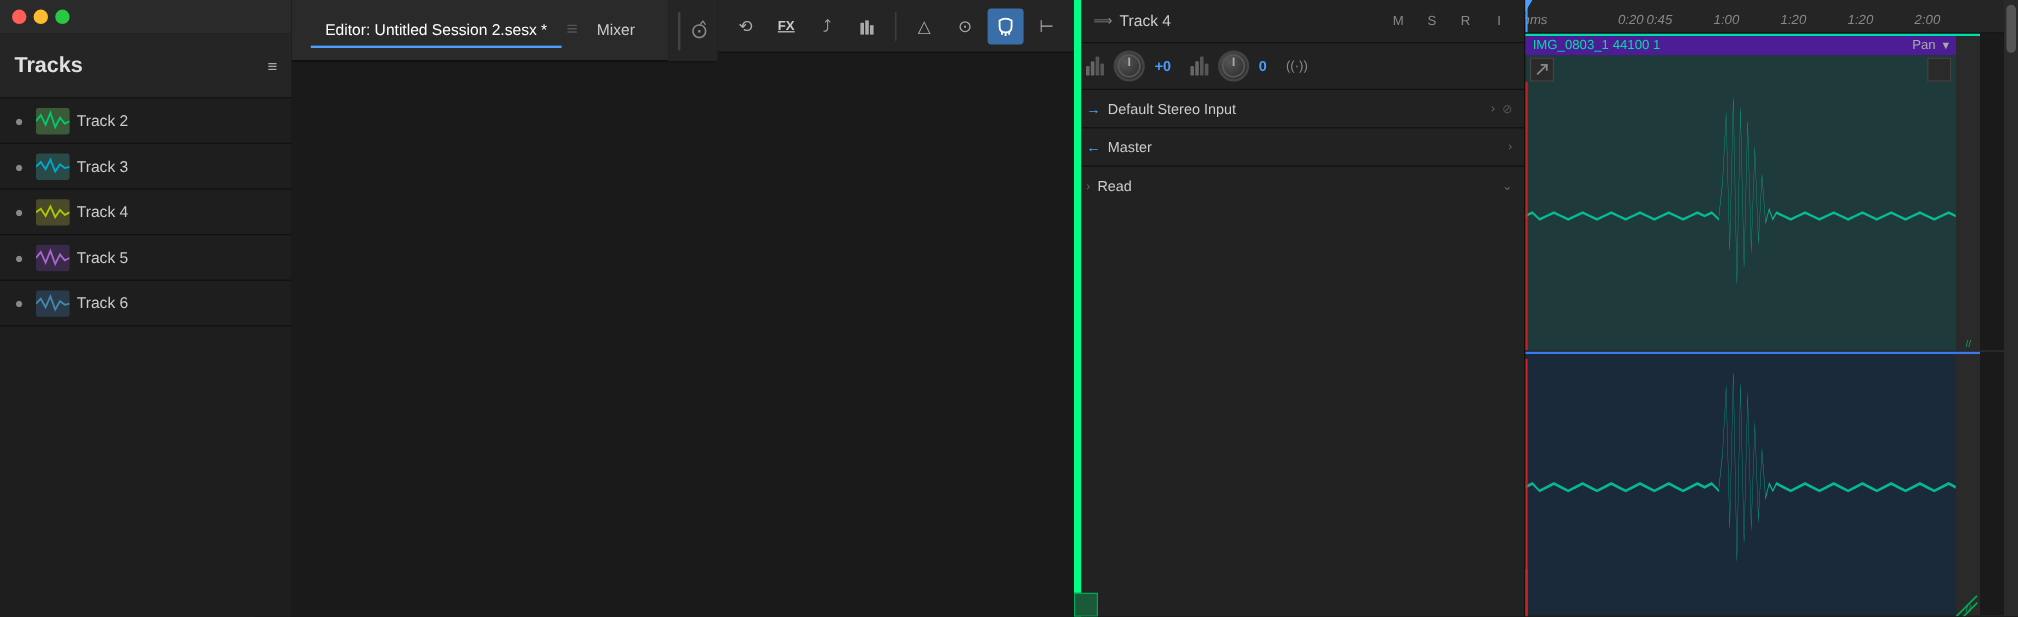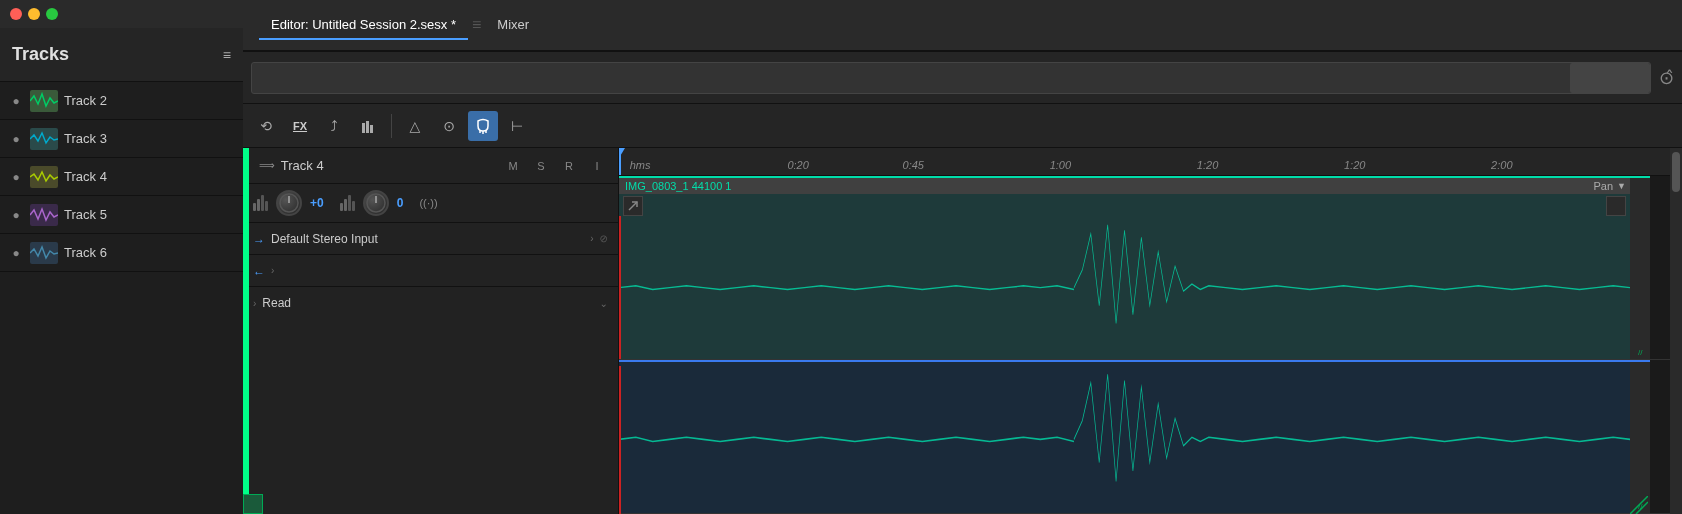--- a/index.html
+++ b/index.html
@@ -96,21 +96,21 @@
 
     .track-item .track-label {
       color: #ccc;
       font-size: 13px;
     }
 
     
     .right-area {
       flex: 1;
       display: flex;
-      flex-direction: column;
+      flex-direction: row;
       background: #1a1a1a;
       overflow: hidden;
     }
 
     
     .top-bar {
       height: 52px;
       background: #2a2a2a;
       display: flex;
       align-items: center;
@@ -598,20 +598,21 @@
 
       <div class="route-row">
         <span class="route-arrow">→</span>
         <span class="route-label">Default Stereo Input</span>
         <span class="route-chevron">›</span>
         <span class="route-mute">⊘</span>
       </div>
 
       <div class="route-row">
         <span class="route-arrow" style="color:#4a9eff;">←</span>
+        <span class="route-label">Master</span>
         <span class="route-chevron">›</span>
       </div>
 
       <div class="automation-row">
         <span class="auto-expand">›</span>
         <span class="auto-label">Read</span>
         <span class="auto-dropdown">⌄</span>
       </div>
 
       <div class="small-sq"></div>
@@ -629,21 +630,21 @@
         <span class="ruler-marker" style="left:42%;text-align:right;">1:00</span>
         <span class="ruler-marker" style="left:56%;">1:20</span>
         <span class="ruler-marker" style="left:70%;">1:20</span>
         <span class="ruler-marker" style="left:84%;">2:00</span>
       </div>
 
       <div class="tracks-waveforms">
 
         <div class="waveform-track" style="flex:1.2;">
           <div class="wf-clip">
-            <div style="display:flex; align-items:center; padding:2px 6px; background:#404040;">
+            <div style="display:flex; align-items:center; padding:2px 6px; background:#4c1d95;">
               <span style="color:#00ddaa; font-size:11px;">IMG_0803_1 44100 1</span>
               <div style="position:absolute; right:24px; top:2px; display:flex; align-items:center; gap:4px;">
                 <span style="color:#aaa; font-size:11px;">Pan</span>
                 <span style="color:#aaa; font-size:9px;">▼</span>
               </div>
             </div>
 
             <div style="position:absolute; left:4px; top:18px; width:20px; height:20px; background:#2a2a2a; border:1px solid #444; display:flex; align-items:center; justify-content:center;">
               <svg width="12" height="12" viewBox="0 0 12 12">
                   <line x1="2" y1="10" x2="10" y2="2" stroke="#888" stroke-width="1.5"></line>

